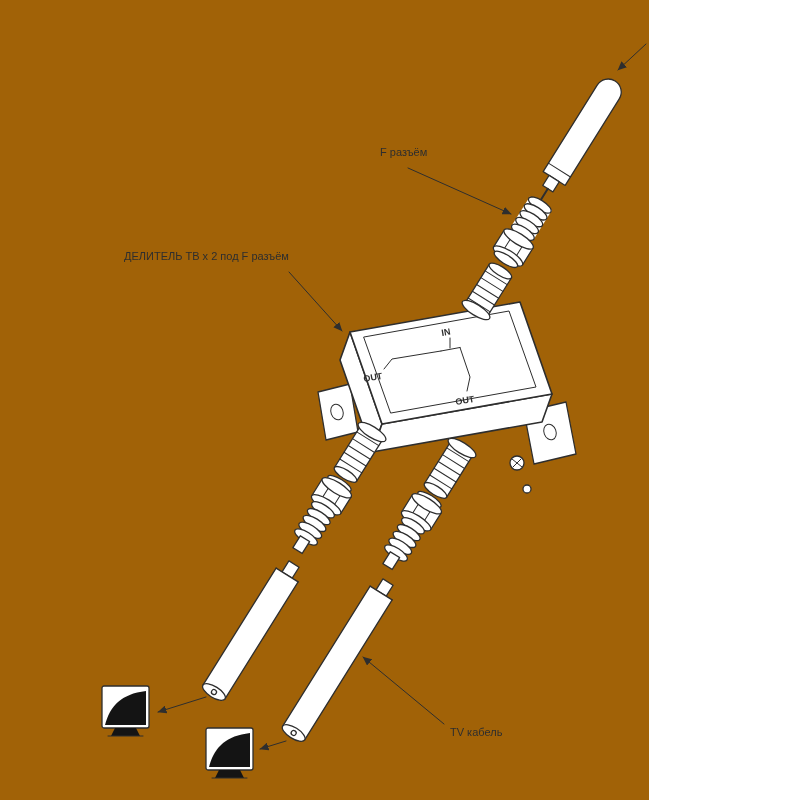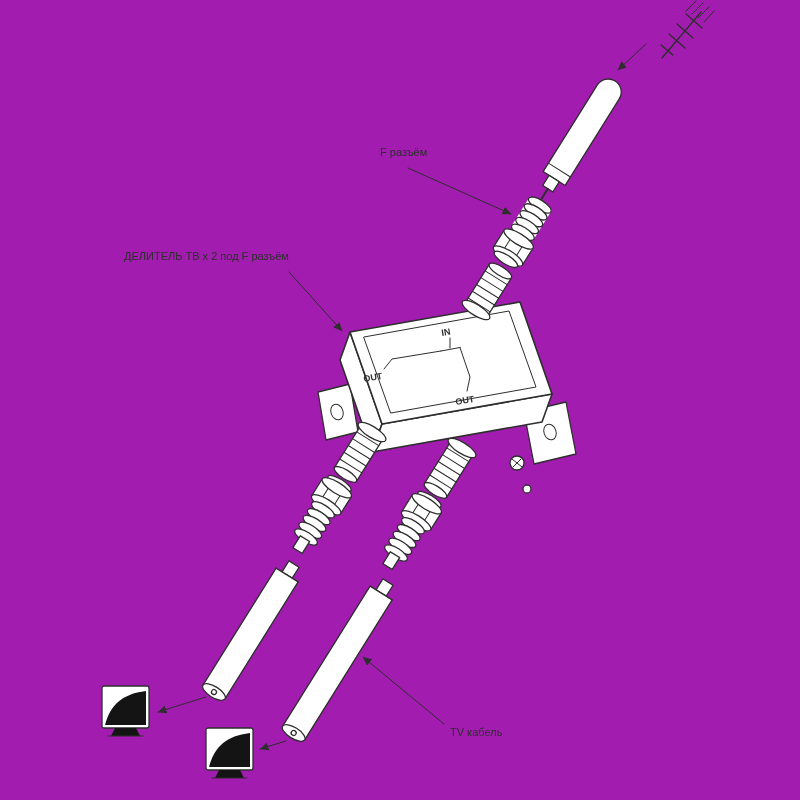--- a/index.html
+++ b/index.html
@@ -1,16 +1,16 @@
 <!DOCTYPE html>
 <html><head>
 <meta charset="utf-8">
 <style>
   html,body{margin:0;padding:0;background:#ffffff;}
-  .canvas{position:relative;width:800px;height:800px;background:#a21caf;overflow:hidden;}
+  .canvas{position:relative;width:649px;height:800px;background:#a16207;overflow:hidden;}
   svg{display:block;}
   .ln{stroke:#2e2e2e;stroke-width:1.3;fill:none;stroke-linecap:round;stroke-linejoin:round;}
   .ln-thin{stroke:#2e2e2e;stroke-width:1;fill:none;stroke-linecap:round;stroke-linejoin:round;}
   .fw{fill:#ffffff;stroke:#2e2e2e;stroke-width:1.3;stroke-linejoin:round;}
   .fw-bold{fill:#ffffff;stroke:#2e2e2e;stroke-width:1.6;stroke-linejoin:round;}
   .dark{fill:#141414;stroke:none;}
   .lbl{font:11px "Liberation Sans", sans-serif;fill:#2e2e2e;}
   .port-lbl{font:bold 9px "Liberation Sans", sans-serif;fill:#2e2e2e;}
   .wire{stroke:#2e2e2e;stroke-width:2;stroke-linecap:round;}
 </style>

